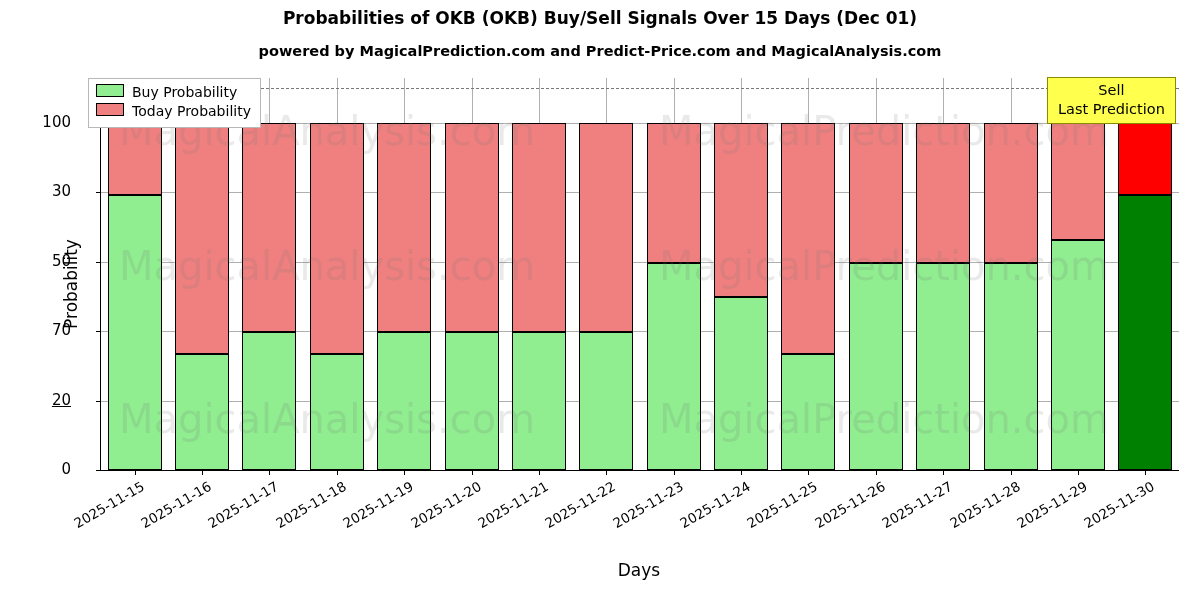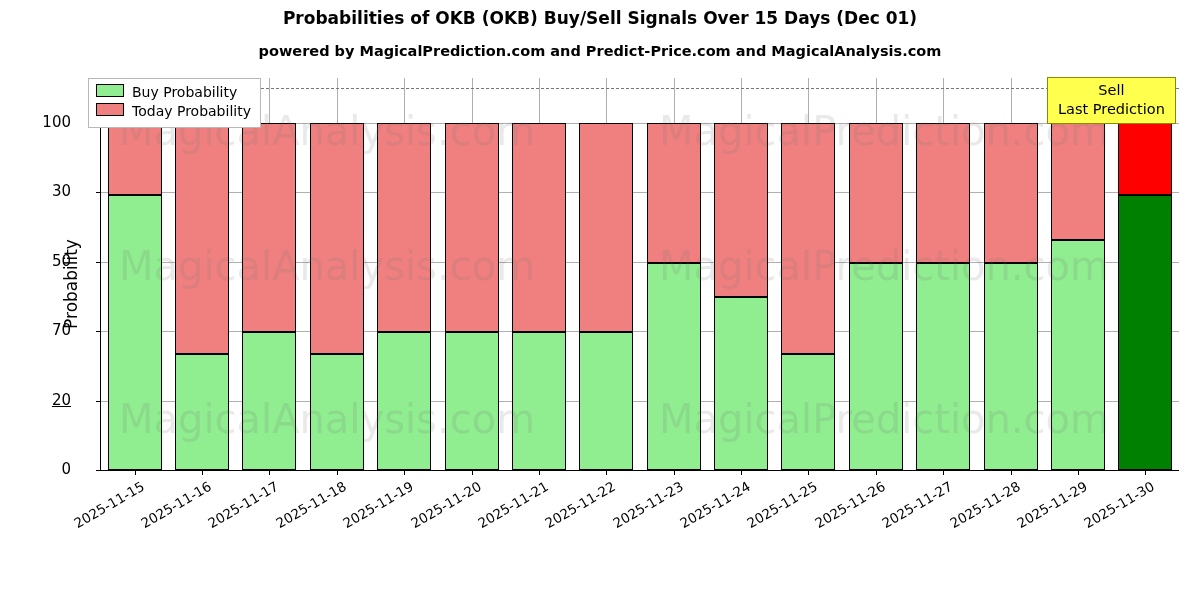--- a/index.html
+++ b/index.html
@@ -366,20 +366,21 @@
         <div class="xtick-label" style="left: 754.188px; width: 92px;">2025-11-27</div>
         <div class="xtick-mark" style="left: 910px;"></div>
         <div class="xtick-label" style="left: 821.562px; width: 92px;">2025-11-28</div>
         <div class="xtick-mark" style="left: 977px;"></div>
         <div class="xtick-label" style="left: 888.938px; width: 92px;">2025-11-29</div>
         <div class="xtick-mark" style="left: 1044px;"></div>
         <div class="xtick-label" style="left: 956.312px; width: 92px;">2025-11-30</div>
       </div>
   </div>
 
+  <div id="xlabel">Days</div>
 
   <div id="legend">
       <div class="legend-row">
         <span class="legend-swatch" style="background: rgb(144, 238, 144);"></span>
         <span class="legend-text">Buy Probability</span>
       </div>
       <div class="legend-row">
         <span class="legend-swatch" style="background: rgb(240, 128, 128);"></span>
         <span class="legend-text">Today Probability</span>
       </div>

